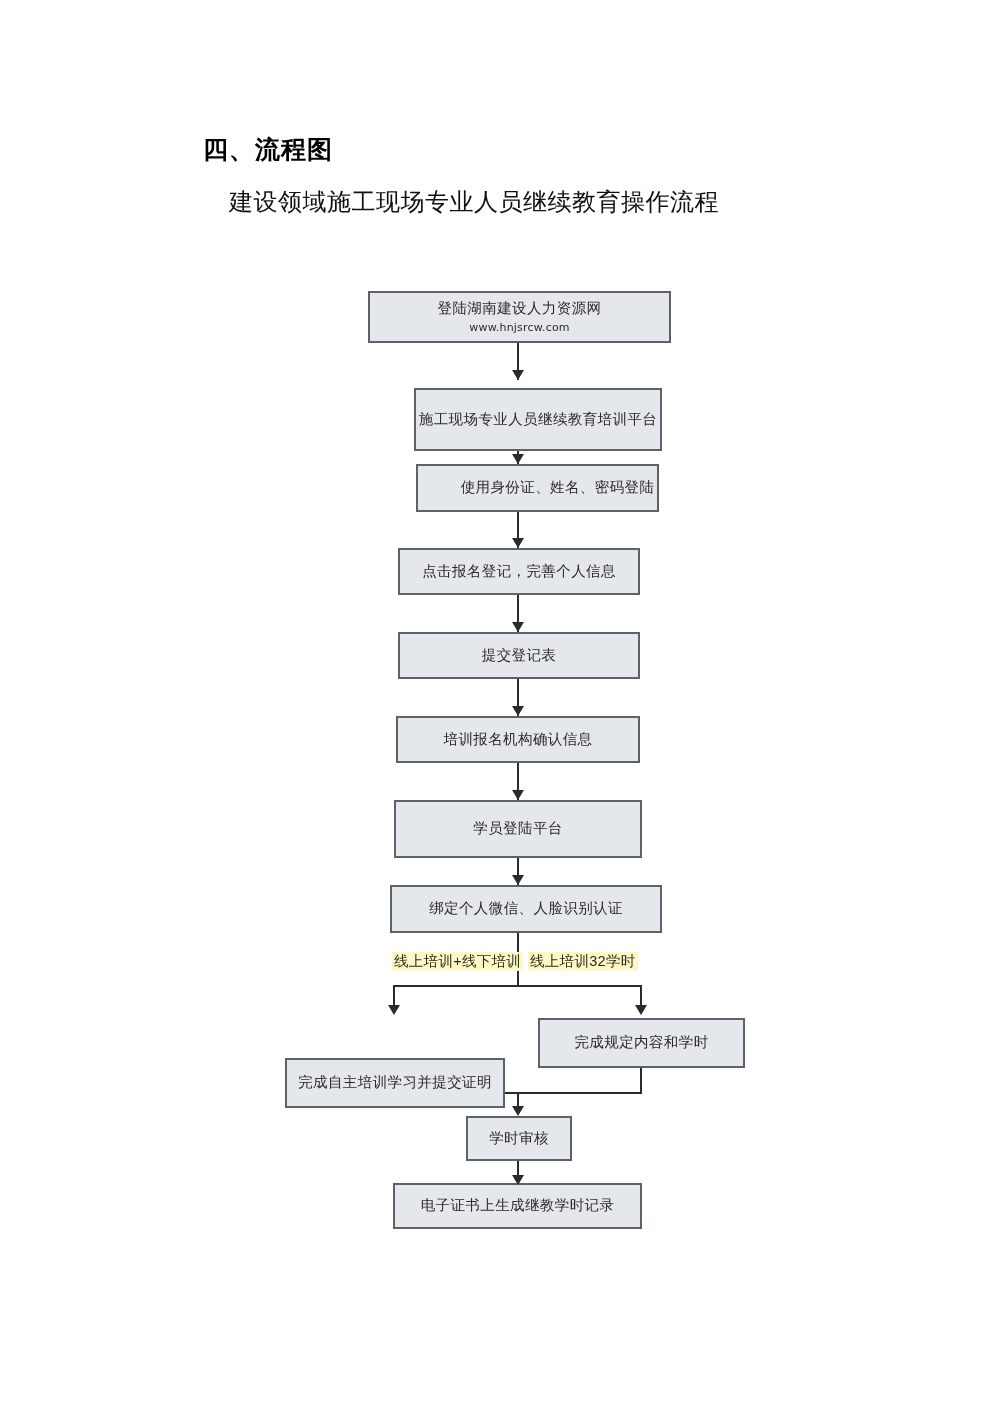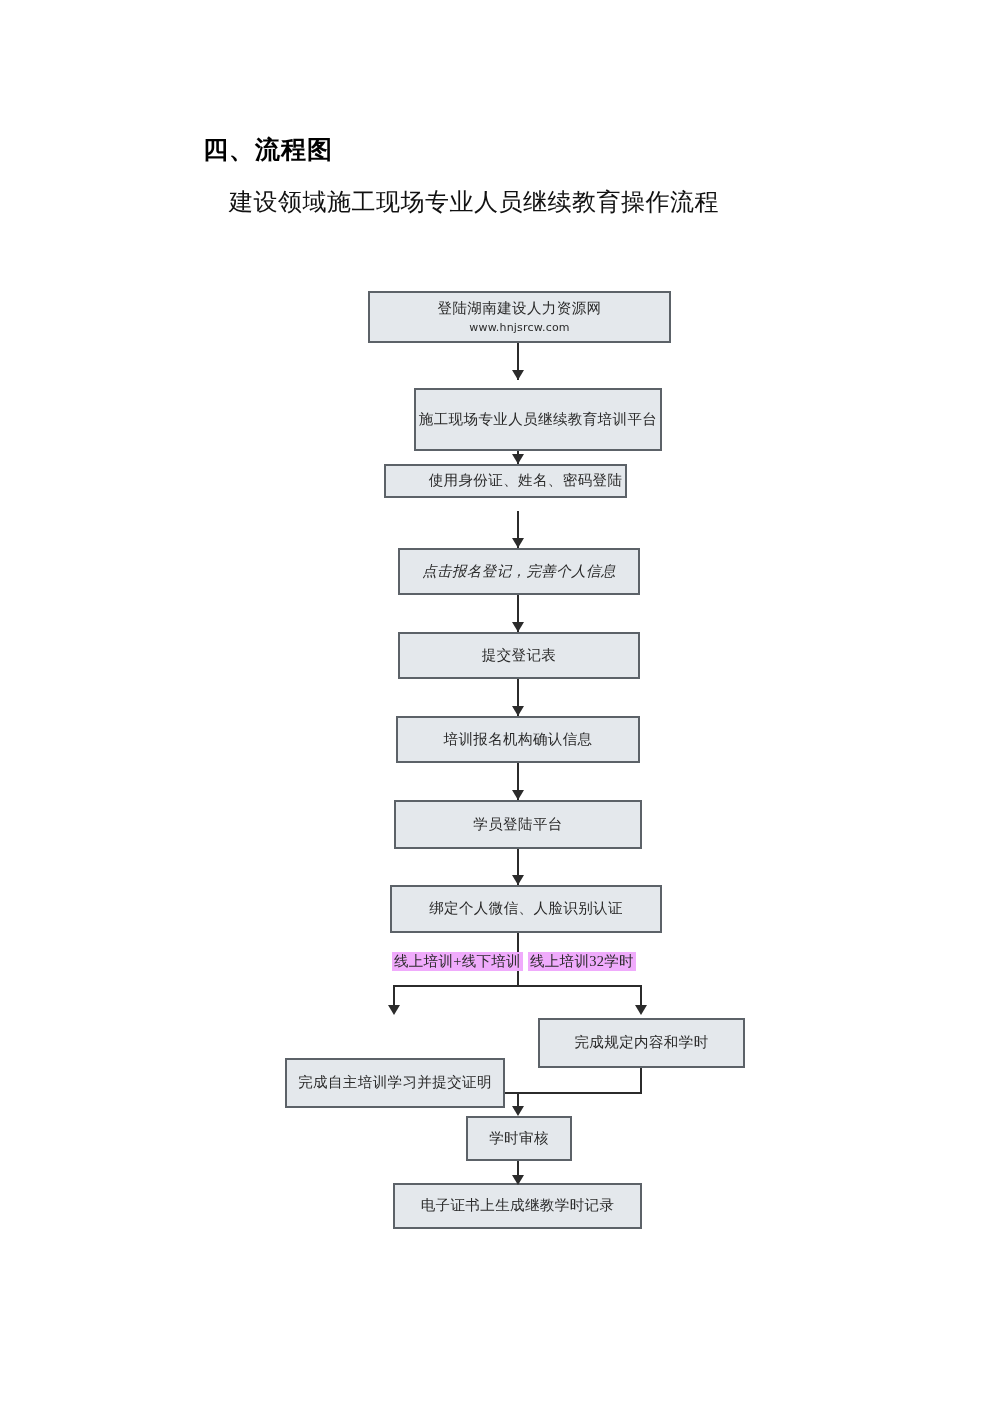--- a/index.html
+++ b/index.html
@@ -96,27 +96,27 @@
     width: 0;
     height: 0;
     border-left: 6px solid transparent;
     border-right: 6px solid transparent;
     border-top: 10px solid #2b2b2b;
     z-index: 3;
   }
 
   .branch-label {
     position: absolute;
-    font-family: Liberation Serif, serif;
+    font-family: Liberation Sans, sans-serif;
     font-size: 14.5px;
     color: #2a2a2a;
     white-space: nowrap;
     letter-spacing: 0.3px;
     z-index: 2;
-    background: #f0abfc;
+    background: #fef9c3;
     padding: 0 2px;
   }
 </style>
 </head>
 <body>
 
 <div class="page">
 
   <div class="heading-main">四、流程图</div>
 
@@ -132,49 +132,49 @@
     <div class="vline" style="left:517px; top:343px; height:37px;"></div>
     <div class="arrowhead" style="left:512px; top:370px;"></div>
 
     <div class="node" style="left:394px; top:388px; width:248px; height:63px;margin-left:20px;">
       <span>施工现场专业人员继续教育培训平台</span>
     </div>
 
     <div class="vline" style="left:517px; top:427px; height:37px;"></div>
     <div class="arrowhead" style="left:512px; top:454px;"></div>
 
-    <div class="node" style="left:384px; top:464px; width:243px; height:34px;padding-left:40px;">
+    <div class="node" style="left:416px; top:464px; width:243px; height:48px;padding-left:40px;">
       <span>使用身份证、姓名、密码登陆</span>
     </div>
 
     <div class="vline" style="left:517px; top:511px; height:37px;"></div>
     <div class="arrowhead" style="left:512px; top:538px;"></div>
 
-    <div class="node" style="left:398px; top:548px; width:242px; height:47px;font-style:italic;">
+    <div class="node" style="left:398px; top:548px; width:242px; height:47px;">
       <span>点击报名登记，完善个人信息</span>
     </div>
 
     <div class="vline" style="left:517px; top:595px; height:37px;"></div>
     <div class="arrowhead" style="left:512px; top:622px;"></div>
 
     <div class="node" style="left:398px; top:632px; width:242px; height:47px;">
       <span>提交登记表</span>
     </div>
 
     <div class="vline" style="left:517px; top:679px; height:37px;"></div>
     <div class="arrowhead" style="left:512px; top:706px;"></div>
 
     <div class="node" style="left:396px; top:716px; width:244px; height:47px;">
       <span>培训报名机构确认信息</span>
     </div>
 
     <div class="vline" style="left:517px; top:763px; height:37px;"></div>
     <div class="arrowhead" style="left:512px; top:790px;"></div>
 
-    <div class="node" style="left:394px; top:800px; width:248px; height:49px;">
+    <div class="node" style="left:394px; top:800px; width:248px; height:58px;">
       <span>学员登陆平台</span>
     </div>
 
     <div class="vline" style="left:517px; top:849px; height:36px;"></div>
     <div class="arrowhead" style="left:512px; top:875px;"></div>
 
     <div class="node" style="left:390px; top:885px; width:272px; height:48px;">
       <span>绑定个人微信、人脸识别认证</span>
     </div>
 

